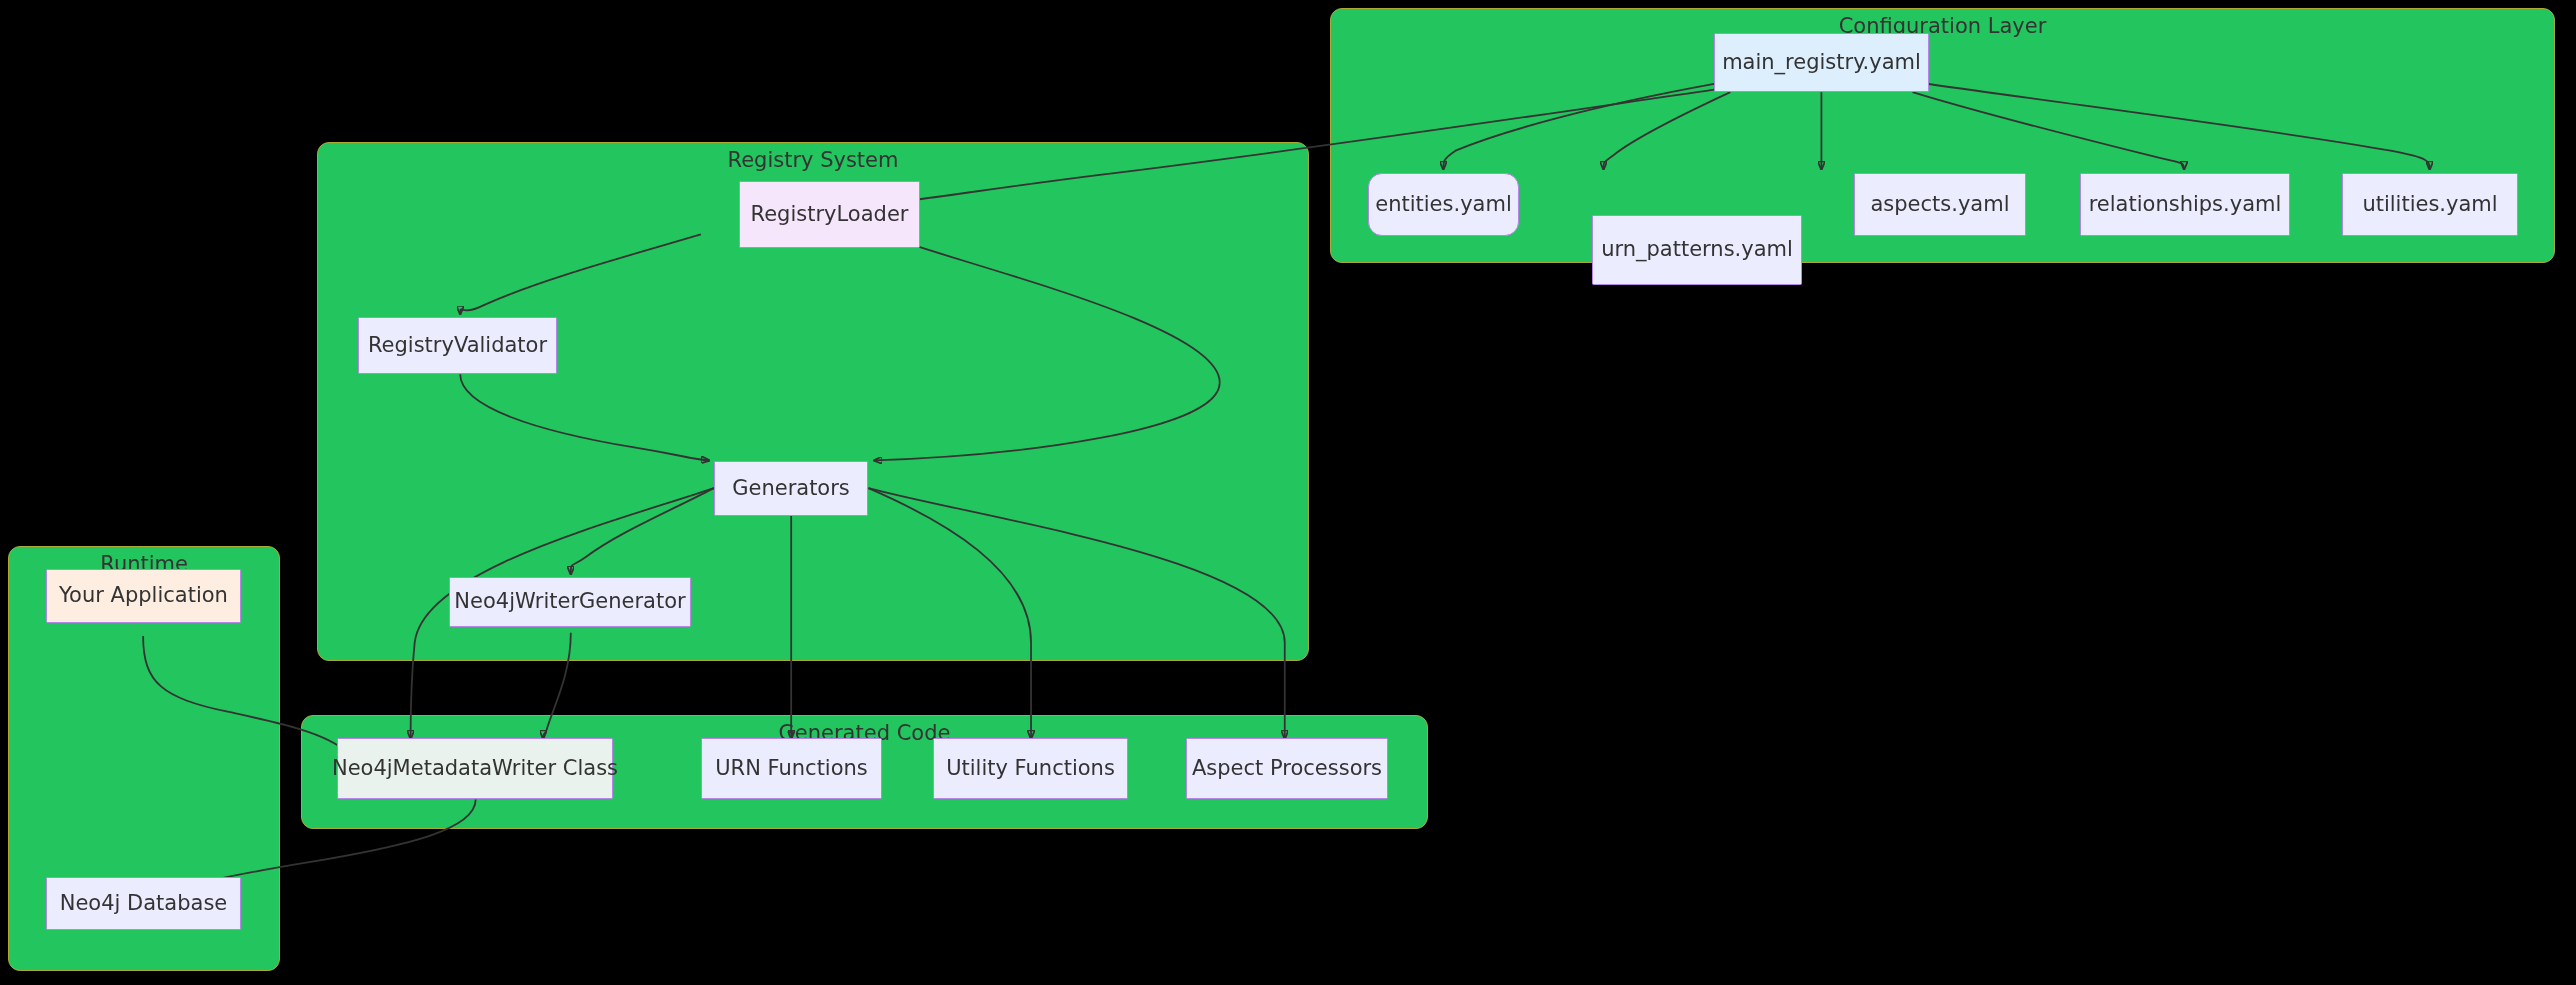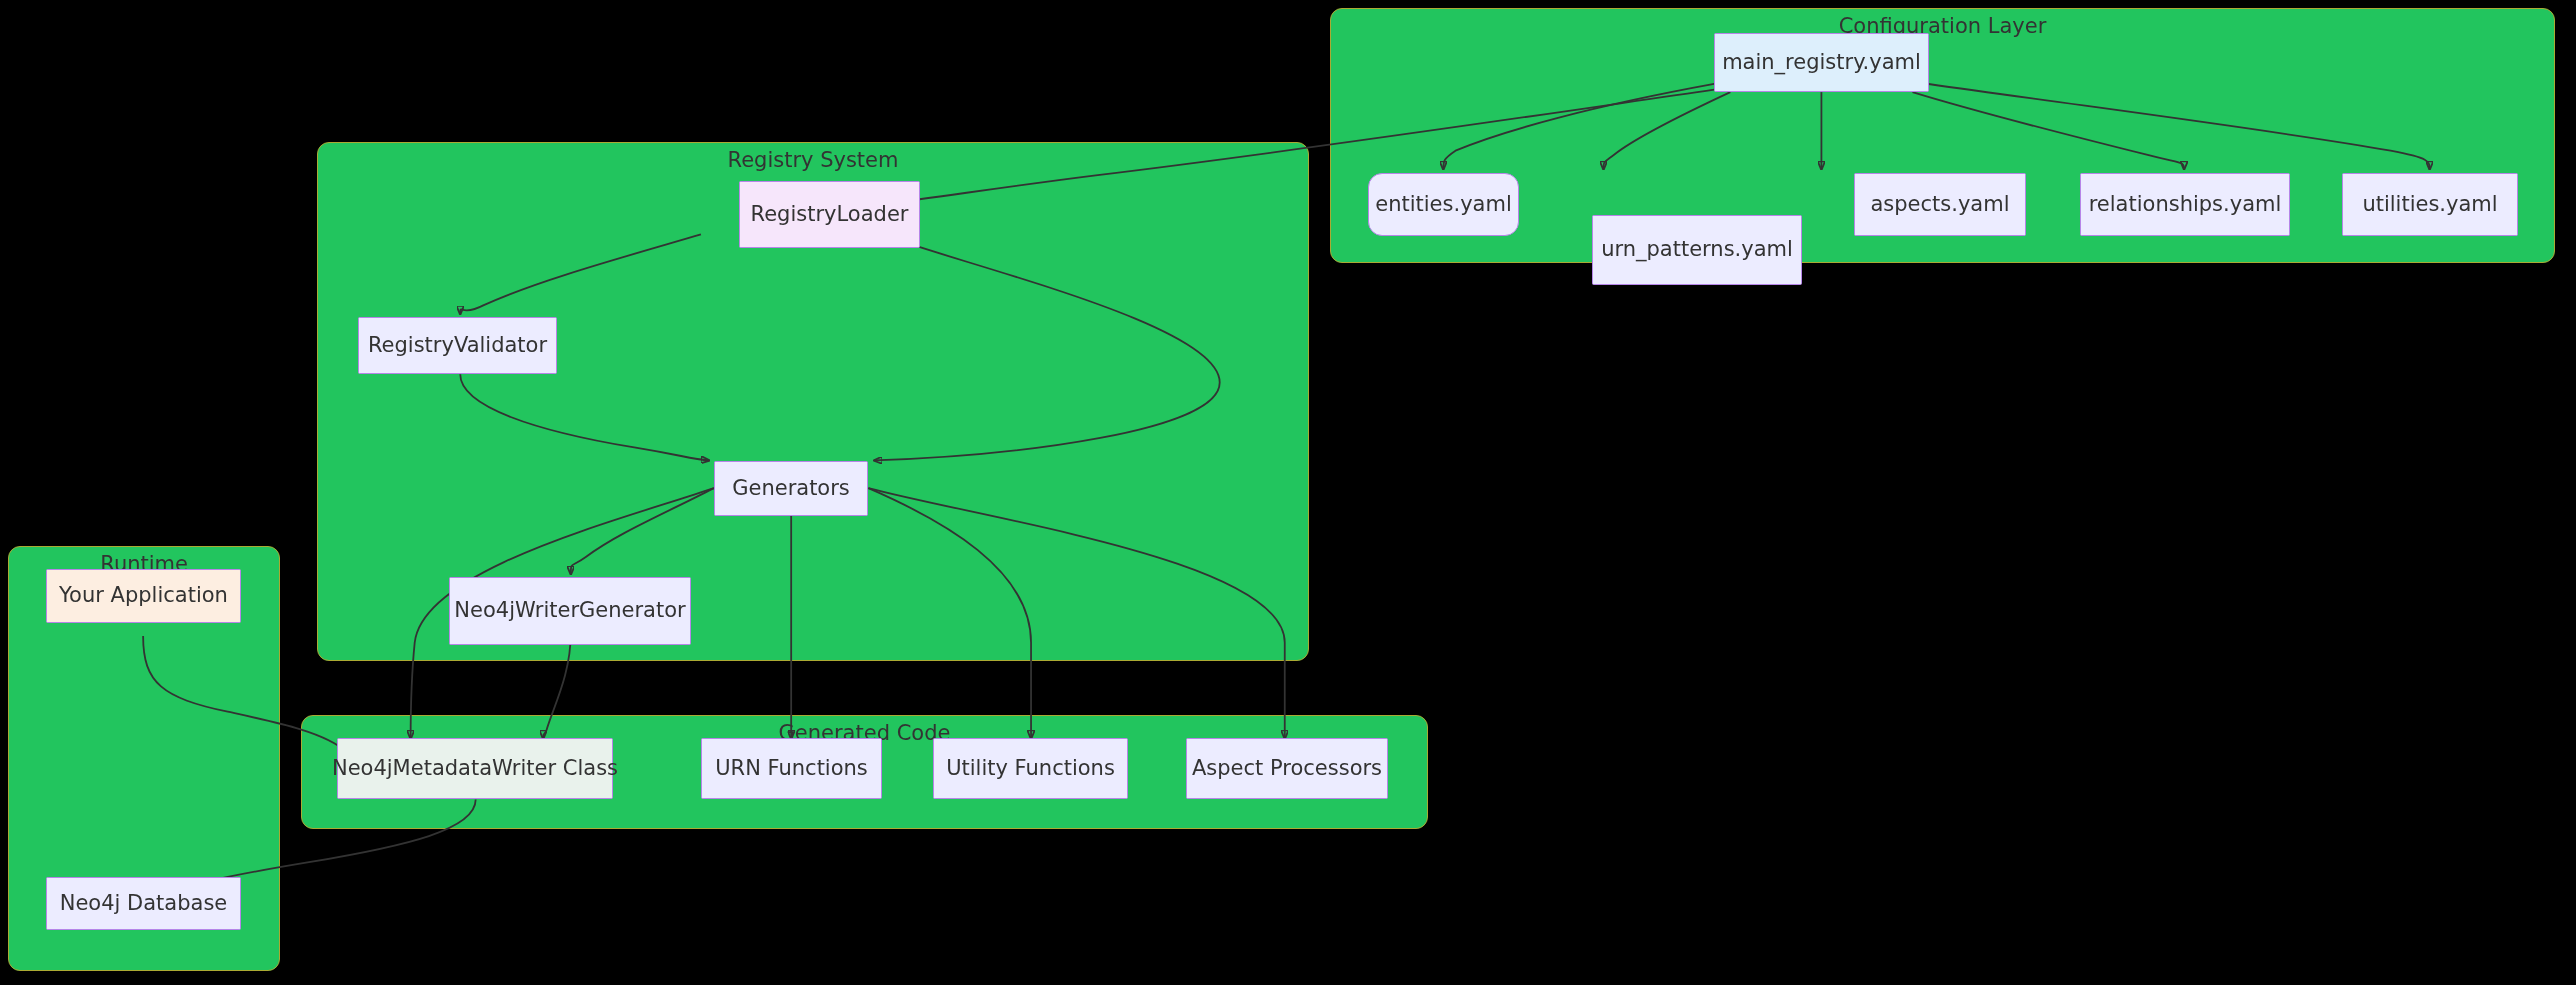--- a/index.html
+++ b/index.html
@@ -164,21 +164,21 @@
   </div>
 
   <div class="node fill-lavender" style="left:358px; top:317px; width:199px; height:57px;">
     <span>RegistryValidator</span>
   </div>
 
   <div class="node fill-lavender" style="left:714px; top:433px; width:154px; height:55px;margin-top:28px;">
     <span>Generators</span>
   </div>
 
-  <div class="node fill-lavender" style="left:449px; top:577px; width:242px; height:68px;">
+  <div class="node fill-lavender" style="left:449px; top:577px; width:242px; height:50px;">
     <span>Neo4jWriterGenerator</span>
   </div>
 
   <div class="node fill-mint" style="left:337px; top:738px; width:276px; height:61px;justify-content:center;">
     <span>Neo4jMetadataWriter Class</span>
   </div>
 
   <div class="node fill-lavender" style="left:701px; top:738px; width:181px; height:61px;">
     <span>URN Functions</span>
   </div>

